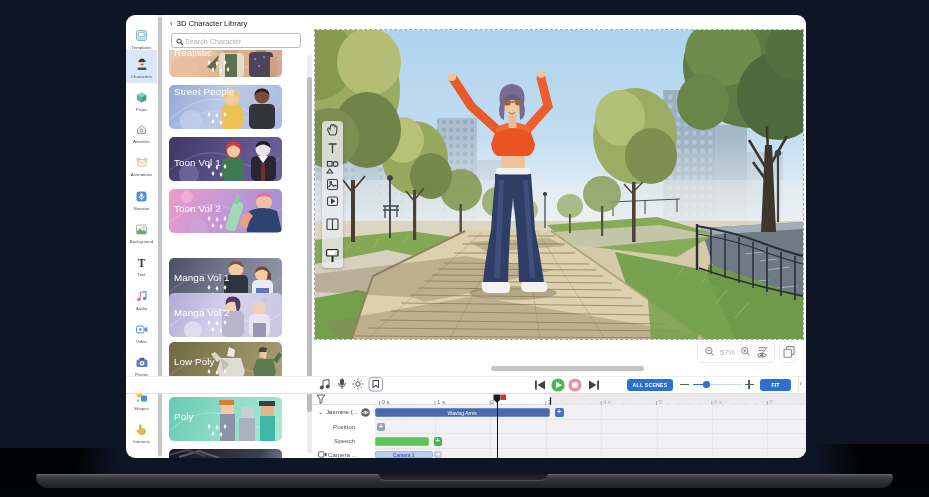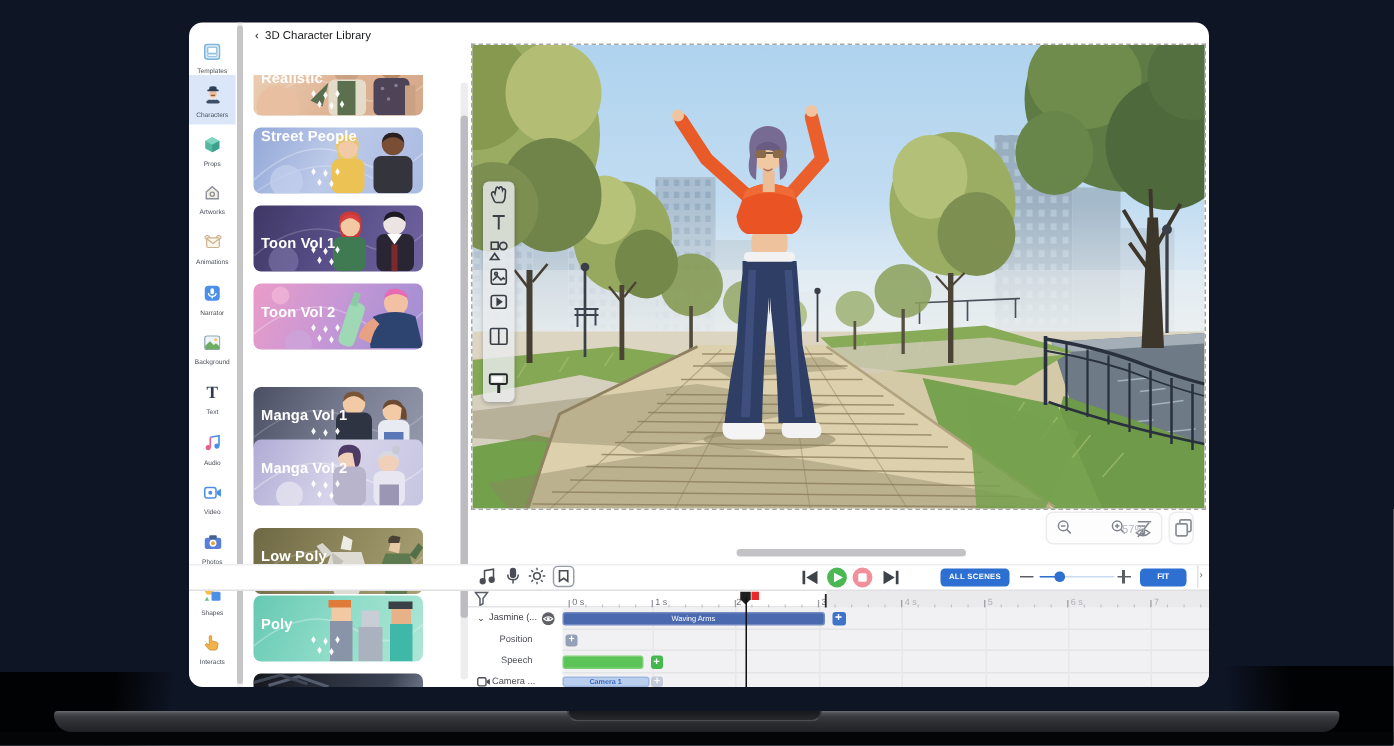--- a/index.html
+++ b/index.html
@@ -31,21 +31,21 @@
   #sbscroll { left:31.5px; top:0; width:4.5px; height:443px; background:#f0f0f1; }
   #sbthumb { left:32px; top:2px; width:3.5px; height:439px; background:#c6c6c9; border-radius:2px; }
 
   
   #phead { left:44px; top:4px; font-size:7.6px; color:#17181a; }
   #psearch { left:45px; top:18px; width:130px; height:15px;
     border:1px solid #b9bcc2; border-radius:3px; background:#fff; }
   #psearch span { position:absolute; left:13px; top:3.2px; font-size:7.2px; color:#a9afb9; }
   #cards { left:36px; top:35px; width:107px; height:408px; overflow:hidden; }
   .card { position:absolute; left:7px; width:113px; height:43.5px; border-radius:5px; overflow:hidden; }
-  .ctitle { position:absolute; left:5px; font-weight:bold; font-size:9.8px; color:#fff;
+  .ctitle { position:absolute; left:5px; font-weight:normal; font-size:9.8px; color:#fff;
     letter-spacing:.1px; }
   #pscroll { left:180.5px; top:40px; width:5px; height:398px; background:#ededef; border-radius:2.5px; }
   #pthumb  { left:180.5px; top:62px; width:5px; height:335px; background:#bdbdc1; border-radius:2.5px; }
 
   
   #scene { left:189px; top:15px; width:488px; height:309px; outline:1px dashed #a7a7aa; }
   #toolbar { left:196px; top:106px; width:21px; height:147px;
     background:rgba(233,236,238,.82); border-radius:4px; box-shadow:0 1px 3px rgba(40,50,60,.3); }
 
   .zbox { border:1px solid #ececee; background:#fdfdfe; border-radius:5px; }
@@ -157,20 +157,27 @@
       <span class="sb-lb">Shapes</span></div>
     <div class="sb-item" style="top:406px">
       <svg width="11" height="11" viewBox="0 0 11 11">
           <path d="M3.5 5 L3.5 1.6 Q3.5 0.7 4.3 0.7 Q5.1 0.7 5.1 1.6 L5.1 4.2 L8.6 5.2 Q9.6 5.6 9.4 6.8 L8.8 9.4 Q8.5 10.4 7.4 10.4 L4.6 10.4 Q3.8 10.4 3.2 9.8 L1.2 7.6 Q0.6 6.9 1.2 6.3 Q1.8 5.8 2.5 6.3 L3.5 7 Z" fill="#f0b24a" stroke="#c98b2e" stroke-width="0.5"></path>
         </svg>
       <span class="sb-lb">Interacts</span></div>
     <div class="abs" id="sbscroll"></div>
     <div class="abs" id="sbthumb"></div>
 
     <div class="abs" id="phead">‹&nbsp;&nbsp;3D Character Library</div>
+    <div class="abs" id="psearch">
+        <span>Search Character</span>
+      <svg style="position:absolute;left:3.5px;top:3.5px" width="8" height="8" viewBox="0 0 8 8">
+          <circle cx="3.1" cy="3.1" r="2.1" fill="none" stroke="#3a3d42" stroke-width="1"></circle>
+          <line x1="4.7" y1="4.7" x2="6.8" y2="6.8" stroke="#3a3d42" stroke-width="1.1"></line>
+        </svg>
+    </div>
     <div class="abs" id="cards" style="width:150px;">
 
       <div class="card" style="top:-17px;background:linear-gradient(115deg,#ecd0b4,#dfb294 55%,#d4a888);">
         <svg width="113" height="43.5" viewBox="0 0 113 43.5">
           <path d="M-5 50 Q30 5 60 28 Q90 45 118 20" fill="none" stroke="#ffffff" stroke-opacity="0.25"></path>
           <circle cx="16" cy="38" r="14" fill="#e8bfa0"></circle>
           <circle cx="62" cy="14" r="8.5" fill="#caa183"></circle>
             <rect x="50" y="20" width="25" height="24" rx="4" fill="#e3dccb"></rect>
             <rect x="56" y="21" width="12" height="23" fill="#5c7050"></rect>
             <path d="M50 22 L38 34 L46 38 Z" fill="#5a6e50"></path>
@@ -311,21 +318,21 @@
             <g fill="#fff" fill-opacity="0.95">
               <path d="M4 0 L5.5 2.5 L4 5 L2.5 2.5 Z"></path>
               <path d="M12 1 L13.5 3.5 L12 6 L10.5 3.5 Z"></path>
               <path d="M20 0 L21.5 2.5 L20 5 L18.5 2.5 Z"></path>
               <path d="M8 7 L9.5 9.5 L8 12 L6.5 9.5 Z"></path>
               <path d="M16 8 L17.5 10.5 L16 13 L14.5 10.5 Z"></path>
             </g>
           </svg>
       </div>
 
-      <div class="card" style="top:302px;background:linear-gradient(115deg,#6e6844,#8e875c 50%,#aaa276);">
+      <div class="card" style="top:292px;background:linear-gradient(115deg,#6e6844,#8e875c 50%,#aaa276);">
         <svg width="113" height="43.5" viewBox="0 0 113 43.5">
           <path d="M-5 38 Q35 2 70 24 Q95 40 118 14" fill="none" stroke="#ffffff" stroke-opacity="0.2"></path>
           <path d="M60 5 L66 8 L65 15 L58 14 Z" fill="#ecebe6"></path>
             <path d="M52 16 L72 16 L76 30 L70 44 L54 44 L48 28 Z" fill="#dddbd2"></path>
             <path d="M52 16 L60 22 L54 30 Z" fill="#c2c0b4"></path>
             <path d="M48 20 L42 12 L46 10 L53 17 Z" fill="#d8d6cc"></path>
           <path d="M92 8 L98 10 L97 17 L90 15 Z" fill="#e8c9a6"></path>
             <path d="M88 17 L104 17 L107 30 L102 44 L88 44 L84 28 Z" fill="#5e7a50"></path>
             <path d="M104 18 L110 10 L113 13 L108 21 Z" fill="#53704a"></path>
             <path d="M90 10 Q89 6 93 5 L98 6 L97 10 Z" fill="#4a4238"></path>
@@ -636,21 +643,21 @@
           <path d="M54.5 10.2 Q59 6.2 63.5 10.2 Q59 14.2 54.5 10.2 Z"></path>
             <circle cx="59" cy="10.2" r="1.1" fill="#80848d"></circle>
           <line x1="63" y1="3.5" x2="55.5" y2="13"></line>
         </g>
         <g stroke="#878b94" fill="none" stroke-width="1.1">
           <path d="M83.5 4.2 L83.5 2.6 Q83.5 1.6 84.5 1.6 L90 1.6 Q91 1.6 91 2.6 L91 8.4 Q91 9.4 90 9.4 L88.6 9.4"></path>
           <rect x="81" y="4.2" width="7.5" height="8" rx="1"></rect>
         </g>
       </svg>
     </div>
-    <div class="abs" style="left:622px;top:333px;font-size:7.5px;color:#b3b7bf;">57%</div>
+    <div class="abs" style="left:594px;top:333px;font-size:7.5px;color:#b3b7bf;">57%</div>
 
     <div class="abs" style="left:365px;top:350.5px;width:153px;height:5.5px;background:#c3c3c6;border-radius:3px;"></div>
 
     <div class="abs" style="left:0;top:360.5px;width:680px;height:18px;background:#fff;border-top:1px solid #efeff1;border-bottom:1px solid #e0e0e3;"></div>
     <div class="abs" style="left:193px;top:362px;width:70px;height:15px;">
       <svg width="70" height="15" viewBox="0 0 70 15">
         <g stroke="#4a4e54" fill="none" stroke-width="1">
           <path d="M4 10.5 L4 3.5 L10 2.5 L10 9.5"></path>
             <circle cx="2.8" cy="10.5" r="1.6" fill="#4a4e54"></circle>
             <circle cx="8.8" cy="9.5" r="1.6" fill="#4a4e54"></circle>

